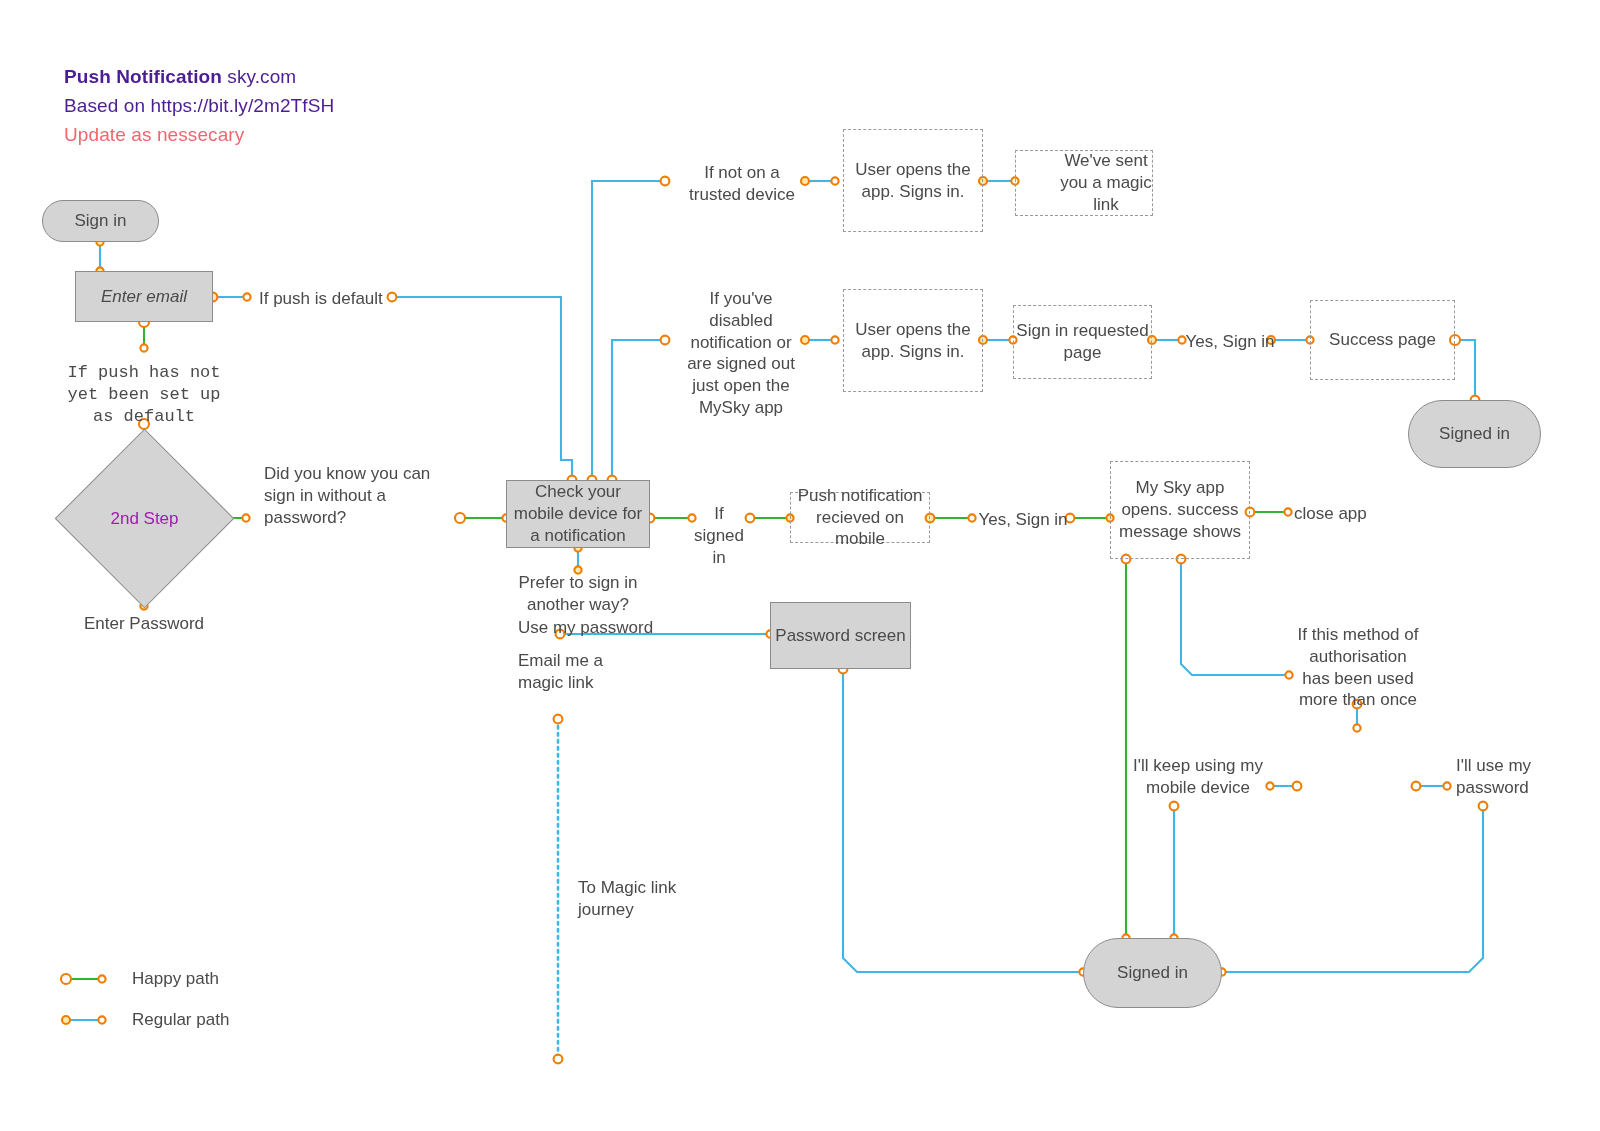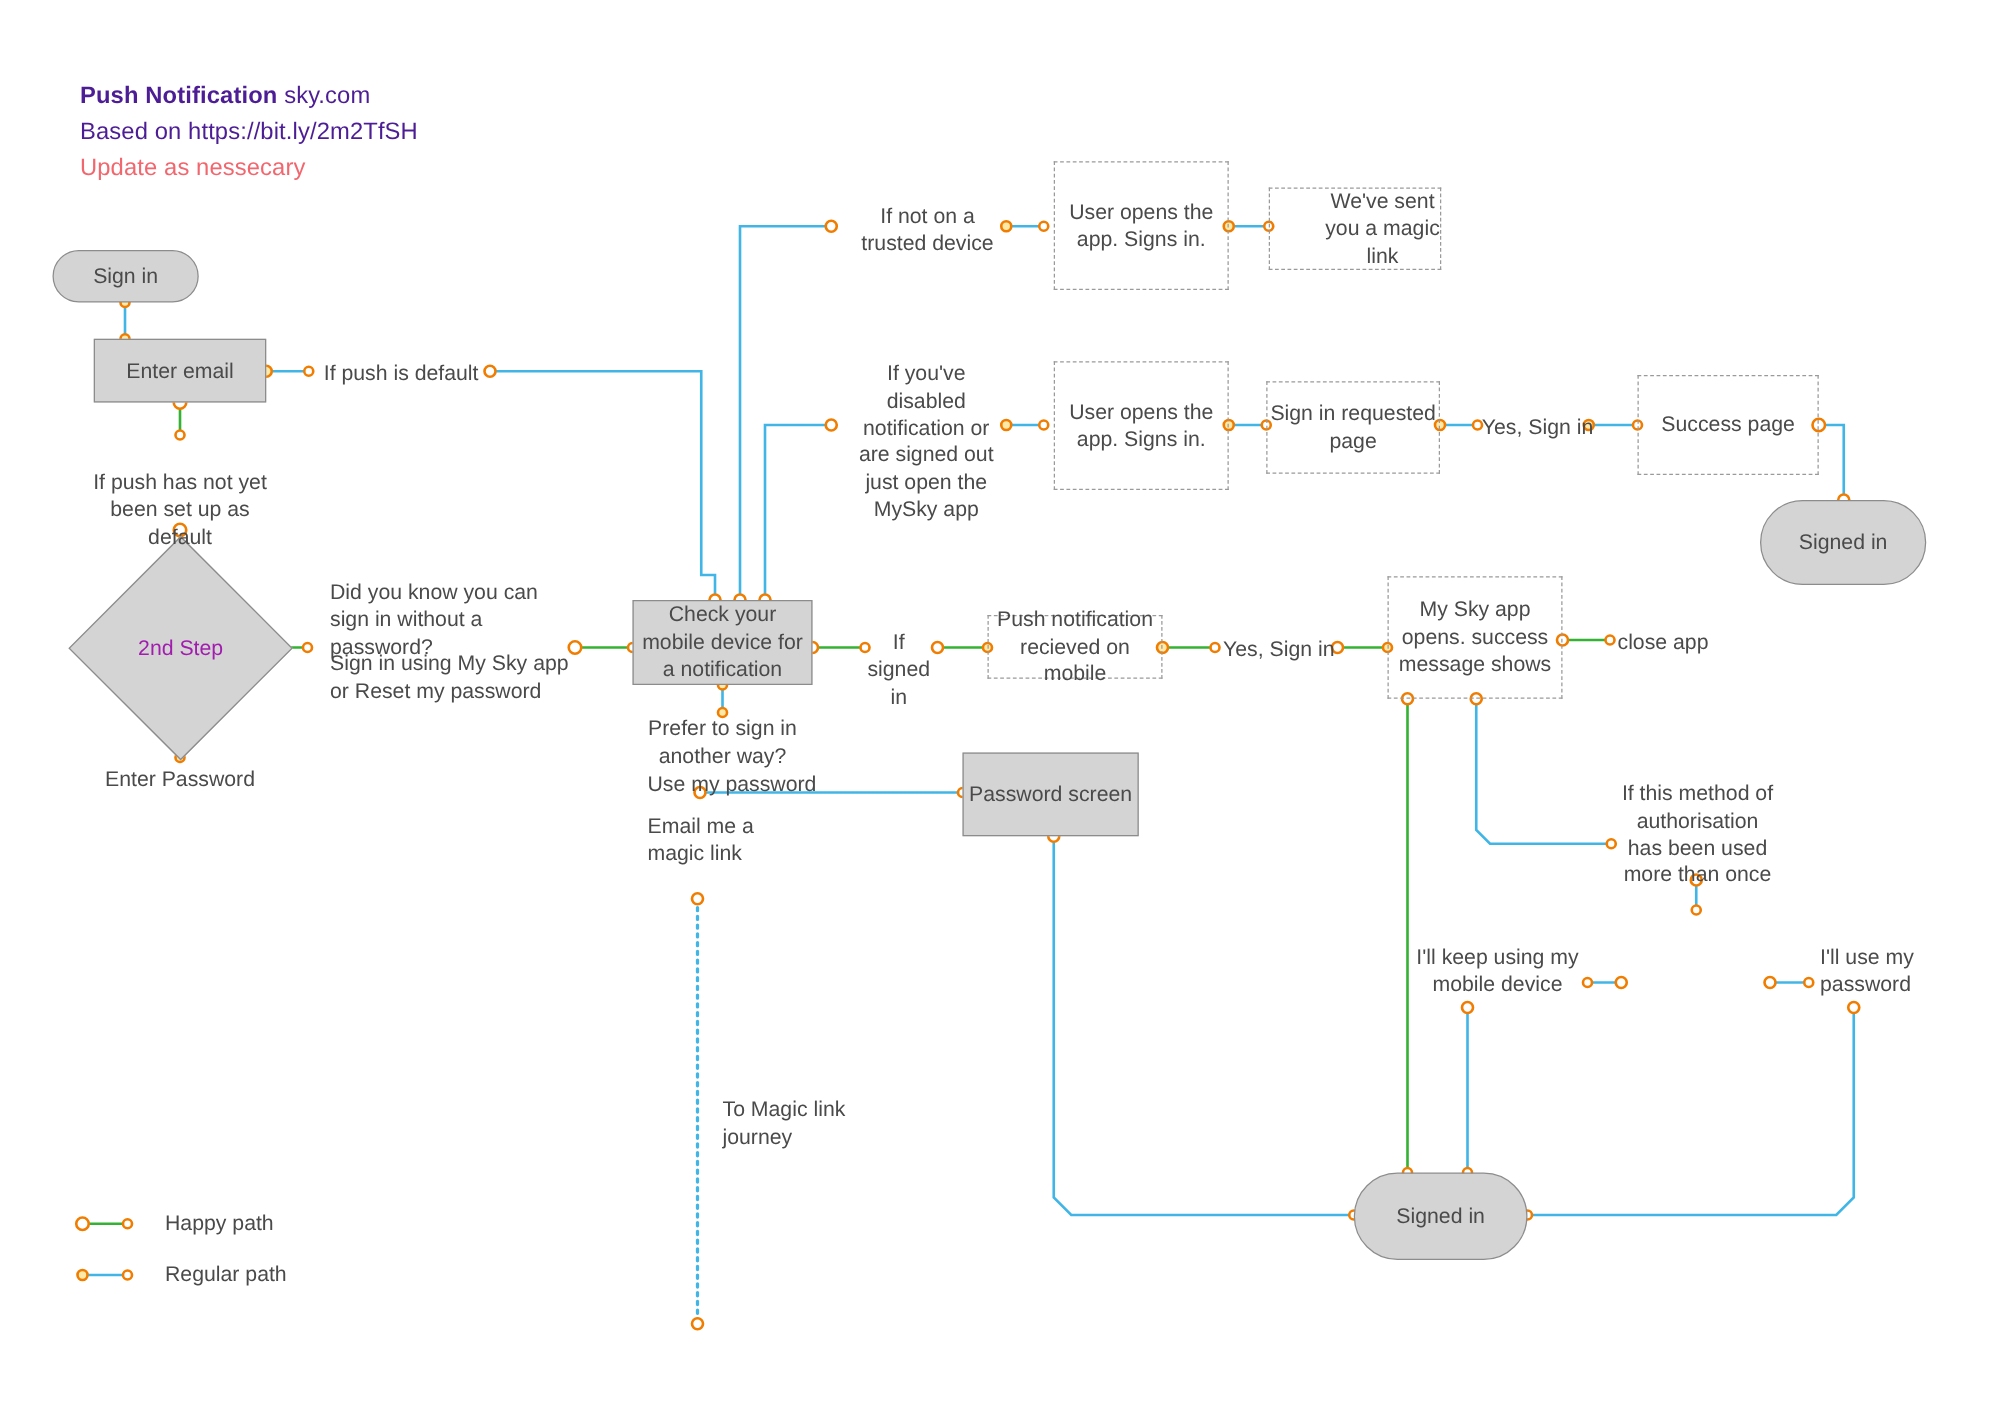--- a/index.html
+++ b/index.html
@@ -267,21 +267,21 @@
     <circle class="knob-o" cx="1483" cy="806" r="4.4"></circle>
     <circle class="knob-o" cx="1126" cy="938" r="3.6"></circle>
     <circle class="knob-o" cx="1174" cy="938" r="3.6"></circle>
     <circle class="knob-o" cx="1222" cy="972" r="3.6"></circle>
   </svg>
 
   <div class="node stadium" style="left:42px; top:200px; width:117px; height:42px;">
     <span>Sign in</span>
   </div>
 
-  <div class="node rect" style="left:75px; top:271px; width:138px; height:51px;">
+  <div class="node rect" style="left:75px; top:271px; width:138px; height:51px;font-style:italic;">
     <span>Enter email</span>
   </div>
 
   <div class="diamond-wrap" style="left:81px; top:455px; width:127px; height:127px;">
     <div class="diamond-shape"></div>
     <div class="diamond-label">2nd Step</div>
   </div>
 
   <div class="node rect" style="left:506px; top:480px; width:144px; height:68px; padding:0 6px;">
     <span>Check your mobile device for a notification</span>
@@ -323,27 +323,26 @@
     <span>My Sky app opens. success message shows</span>
   </div>
 
 
   <div class="node stadium" style="left:1083px; top:938px; width:139px; height:70px;">
     <span>Signed in</span>
   </div>
 
   <div class="lbl l" style="left:259px; top:288px; width:150px;">If push is default</div>
 
-  <div class="lbl c" style="left:64px; top:375px; width:160px;">If push has not yet been set up as default</div>
+  <div class="lbl c" style="left:64px; top:362px; width:160px;font-family:Liberation Mono, monospace;">If push has not yet been set up as default</div>
 
   <div class="lbl c" style="left:64px; top:613px; width:160px;">Enter Password</div>
 
   <div class="lbl l" style="left:264px; top:463px; width:195px;">Did you know you can sign in without a password?</div>
 
-  <div class="lbl l" style="left:264px; top:520px; width:200px;">Sign in using My Sky app or Reset my password</div>
 
   <div class="lbl c" style="left:682px; top:162px; width:120px;">If not on a trusted device</div>
 
   <div class="lbl c" style="left:680px; top:288px; width:122px;">If you've disabled notification or are signed out just open the MySky app</div>
 
   <div class="lbl c" style="left:1185px; top:331px; width:90px;">Yes, Sign in</div>
 
   <div class="lbl c" style="left:688px; top:503px; width:62px;">If signed in</div>
 
   <div class="lbl c" style="left:975px; top:509px; width:96px;">Yes, Sign in</div>

